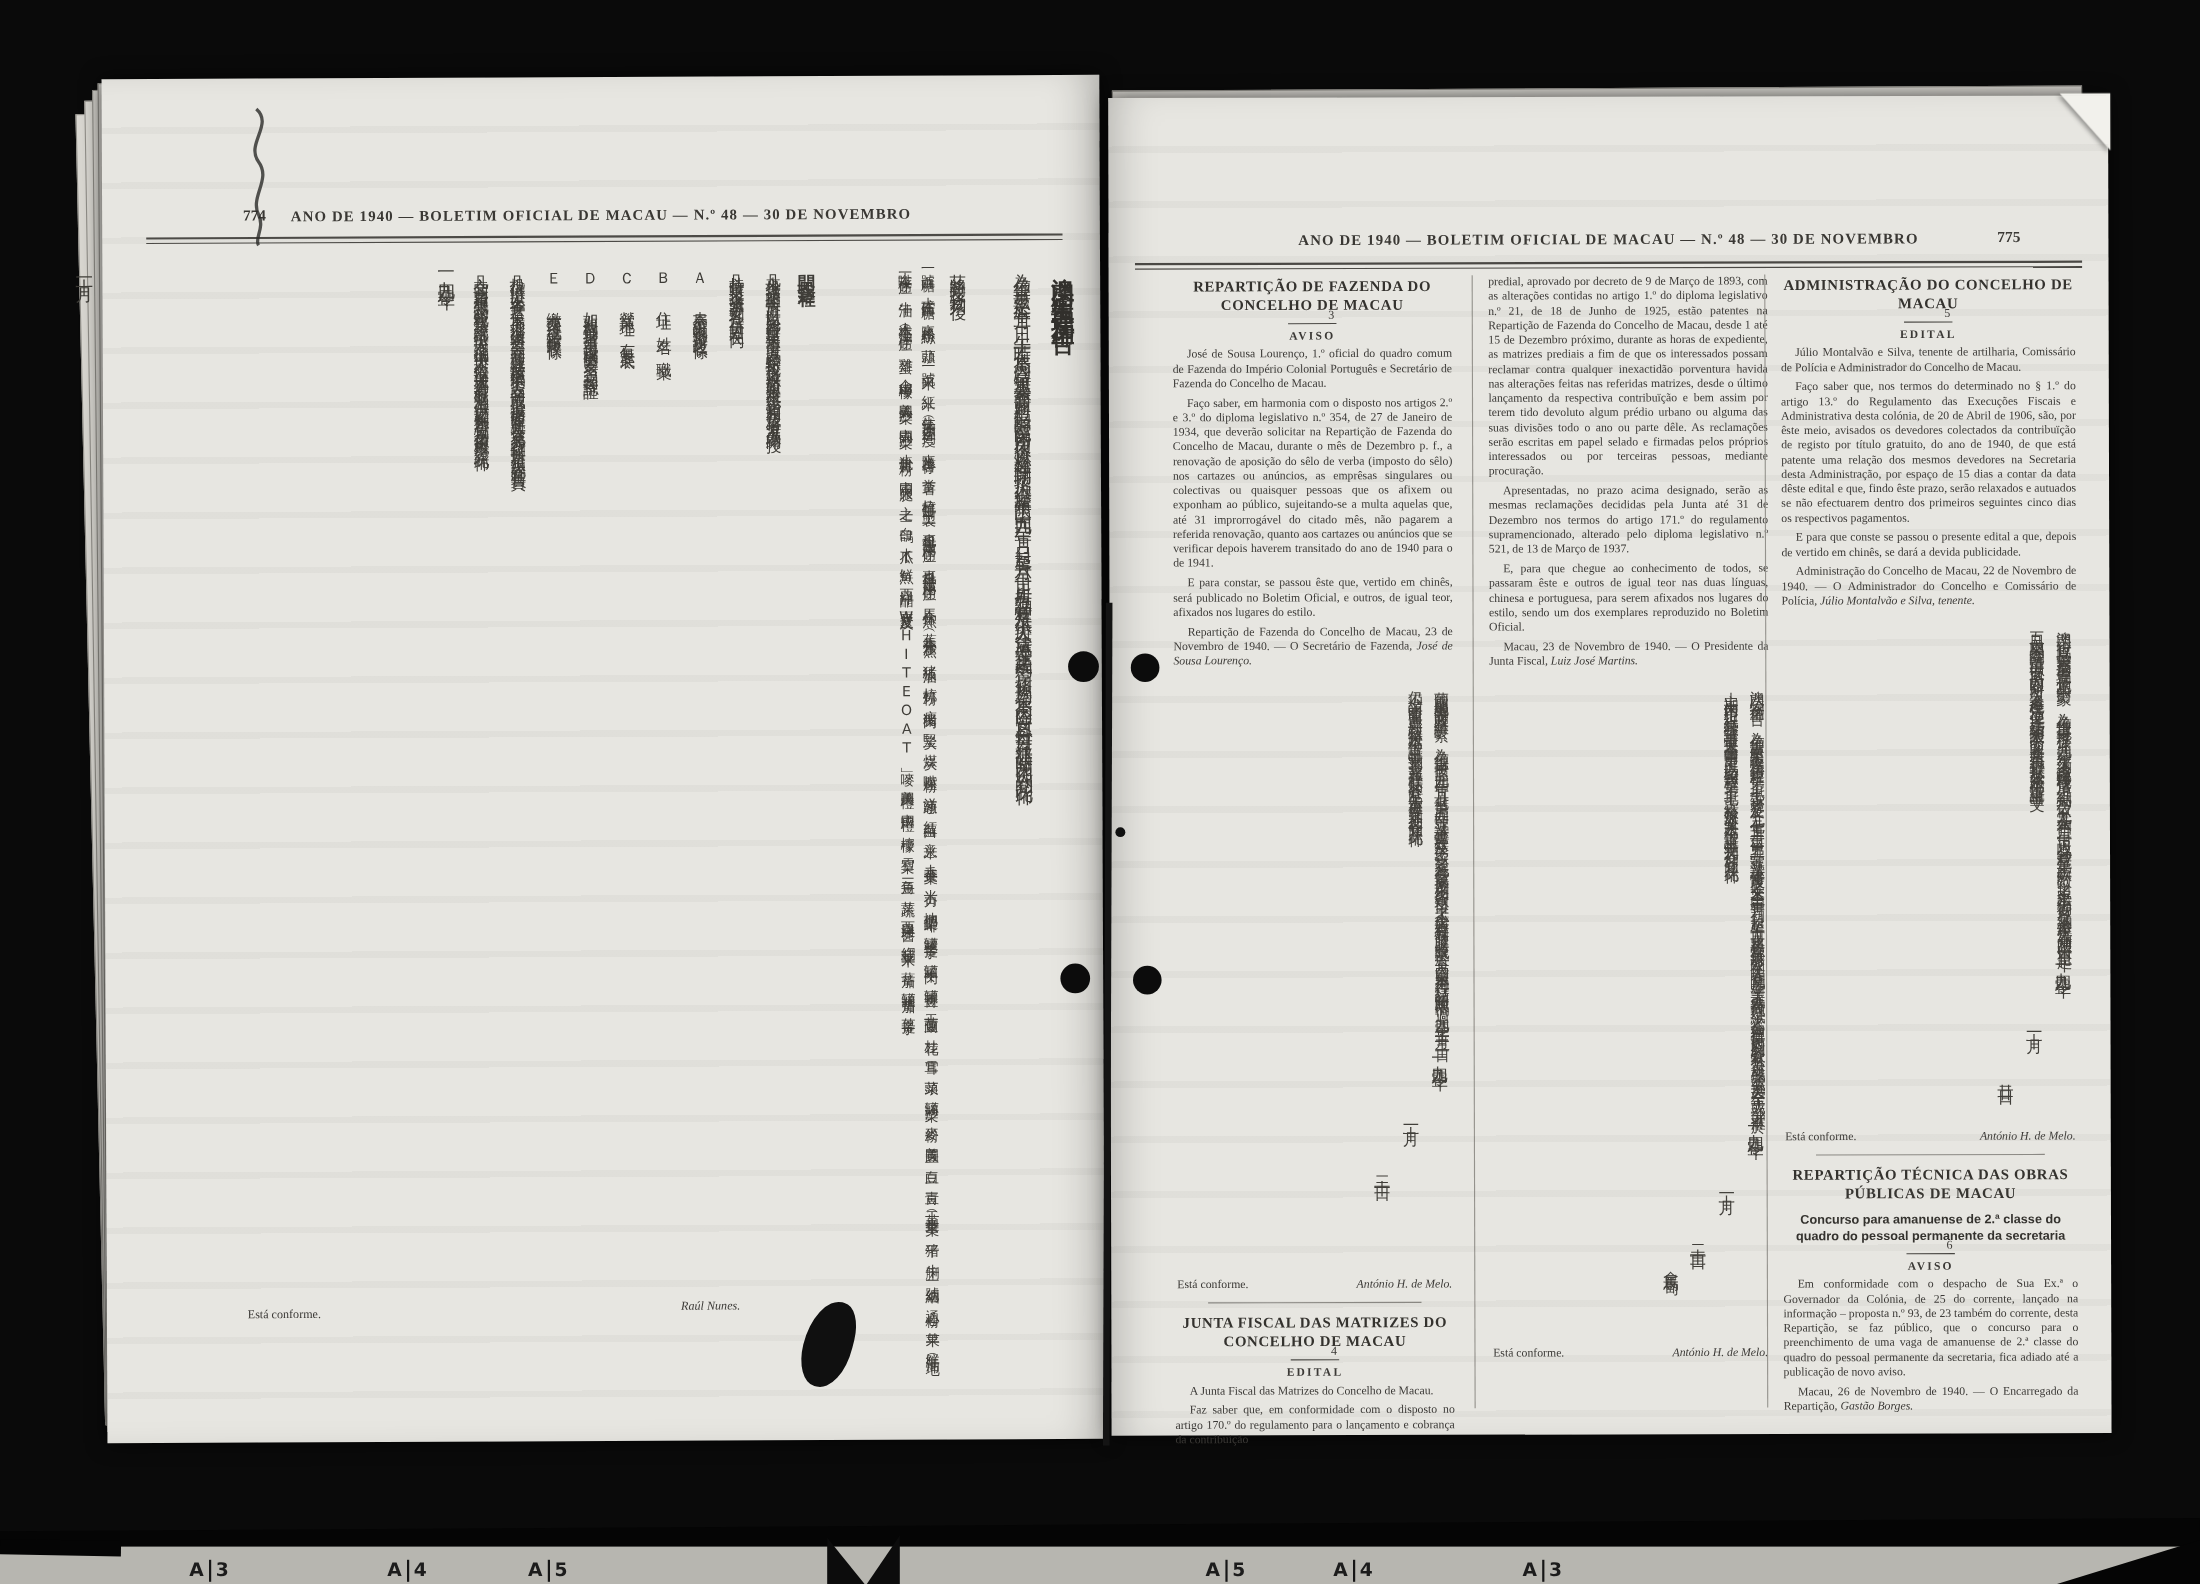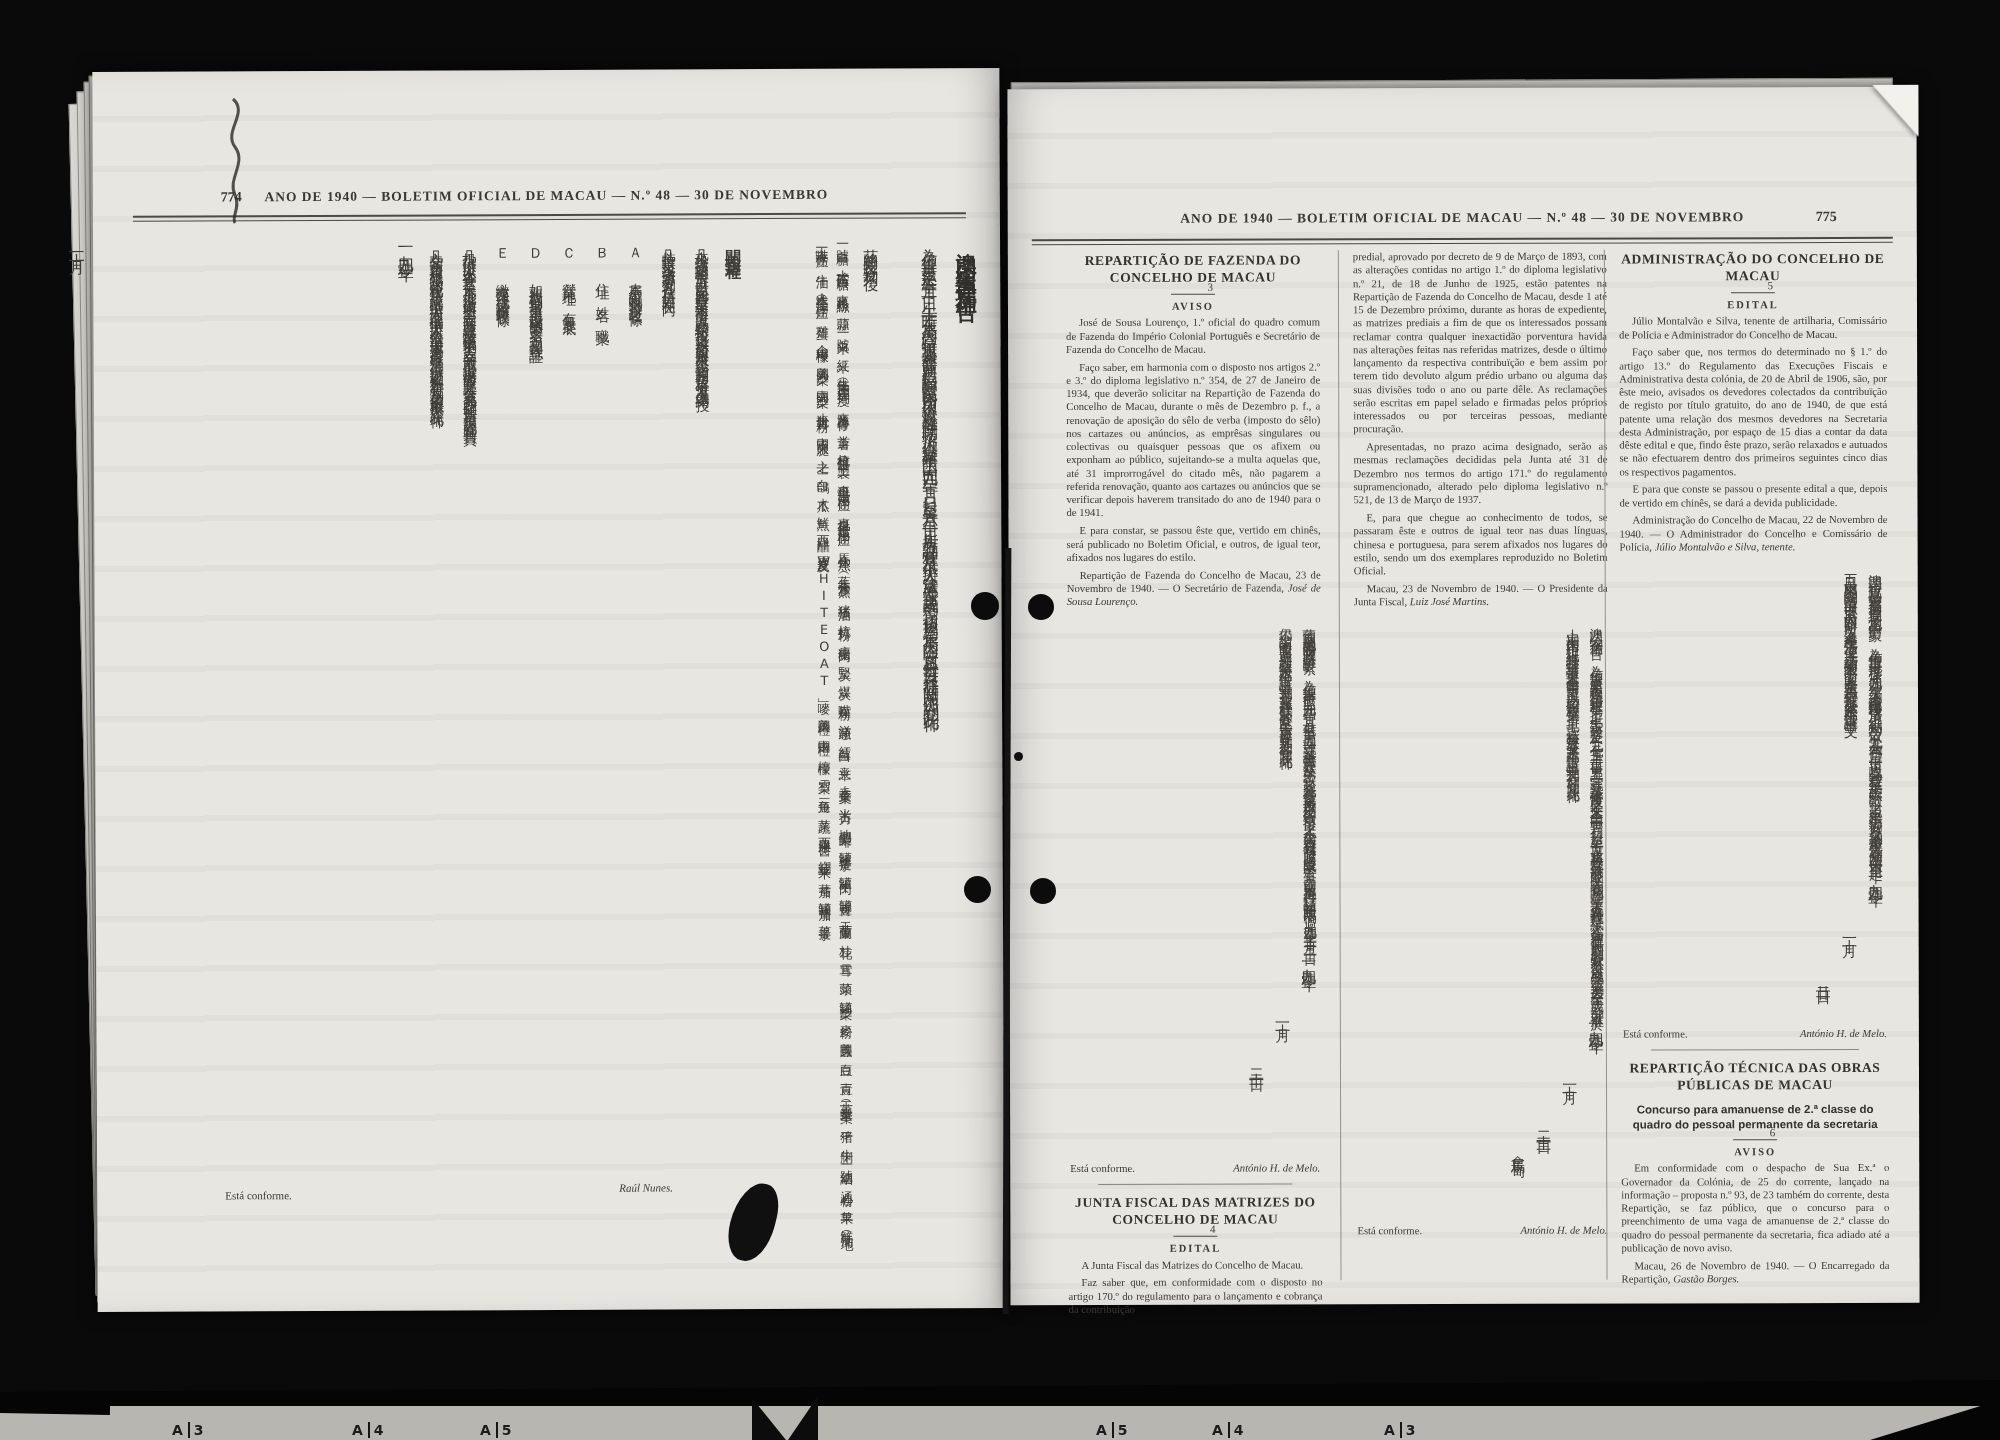--- a/index.html
+++ b/index.html
@@ -2,21 +2,21 @@
 <html><head>
 <meta charset="utf-8">
 <style>
   html,body{margin:0;padding:0;background:#000;}
   #stage{position:relative;width:2000px;height:1440px;background:#0a0a0a;overflow:hidden;
          font-family:"Liberation Serif",serif;}
   
   .filmstrip{position:absolute;left:0;right:0;bottom:0;height:34px;background:#b7b6b0;}
   .filmband{position:absolute;left:0;right:0;bottom:28px;height:26px;background:#050505;transform:rotate(-0.35deg);}
   .marker{position:absolute;bottom:2px;color:#1c1c1c;font-family:"DejaVu Sans",sans-serif;
-          font-size:14px;font-weight:bold;letter-spacing:1px;}
+          font-size:17px;font-weight:bold;letter-spacing:1px;}
   .marker .mnum{border-left:2px solid #161616;padding-left:4px;margin-left:4px;}
   .tri{position:absolute;width:0;height:0;}
   .tri.left-arrow{left:752px;bottom:0;border-top:42px solid transparent;border-left:34px solid #0c0c0c;}
   .tri.right-arrow{left:788px;bottom:0;border-bottom:44px solid #0c0c0c;border-left:30px solid transparent;}
   .corner-wedge{position:absolute;right:0;bottom:0;width:0;height:0;
                 border-bottom:40px solid #050505;border-left:130px solid transparent;}
   .left-wedge{position:absolute;left:0;bottom:26px;width:110px;height:14px;background:#050505;transform:rotate(1deg);}
   .hole{position:absolute;background:#0c0c0c;border-radius:50%;}
   .spine{position:absolute;left:1004px;top:548px;width:6px;height:766px;background:#141414;transform:rotate(0.2deg);}
   .blob{position:absolute;background:#101010;}

